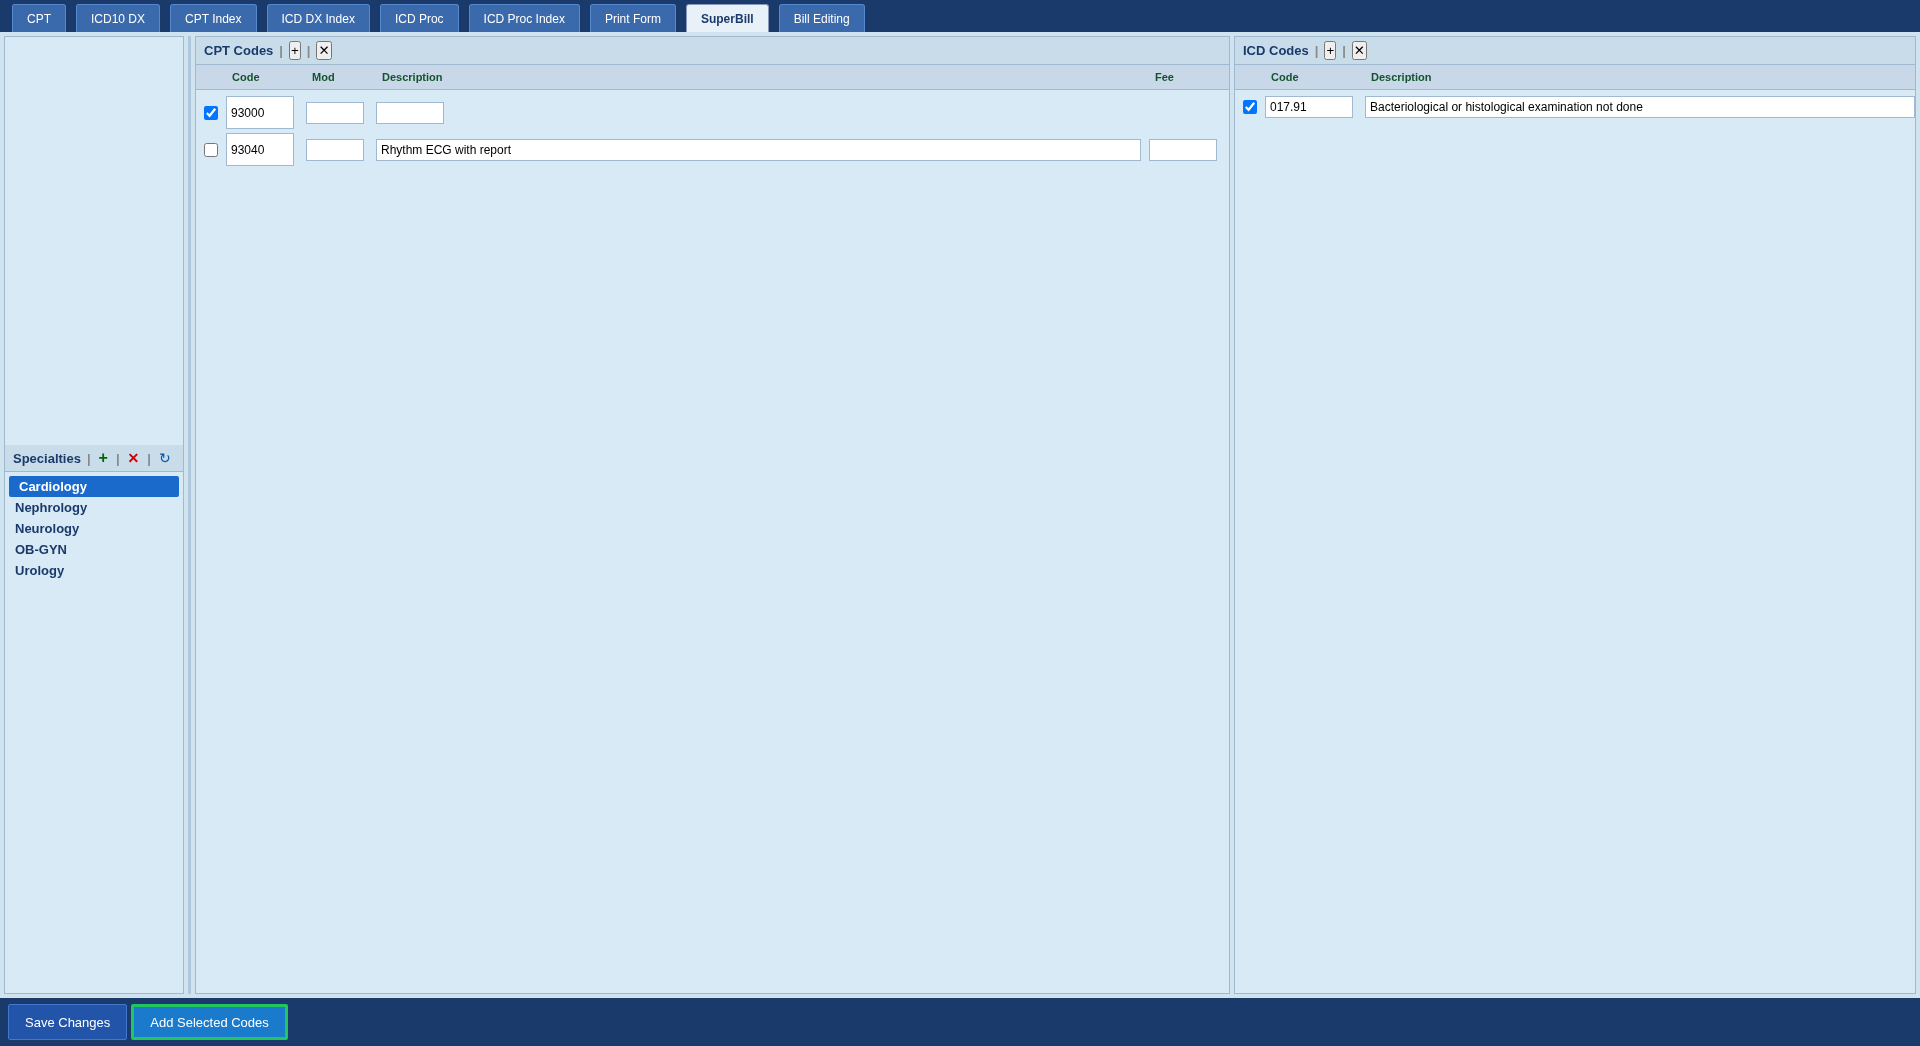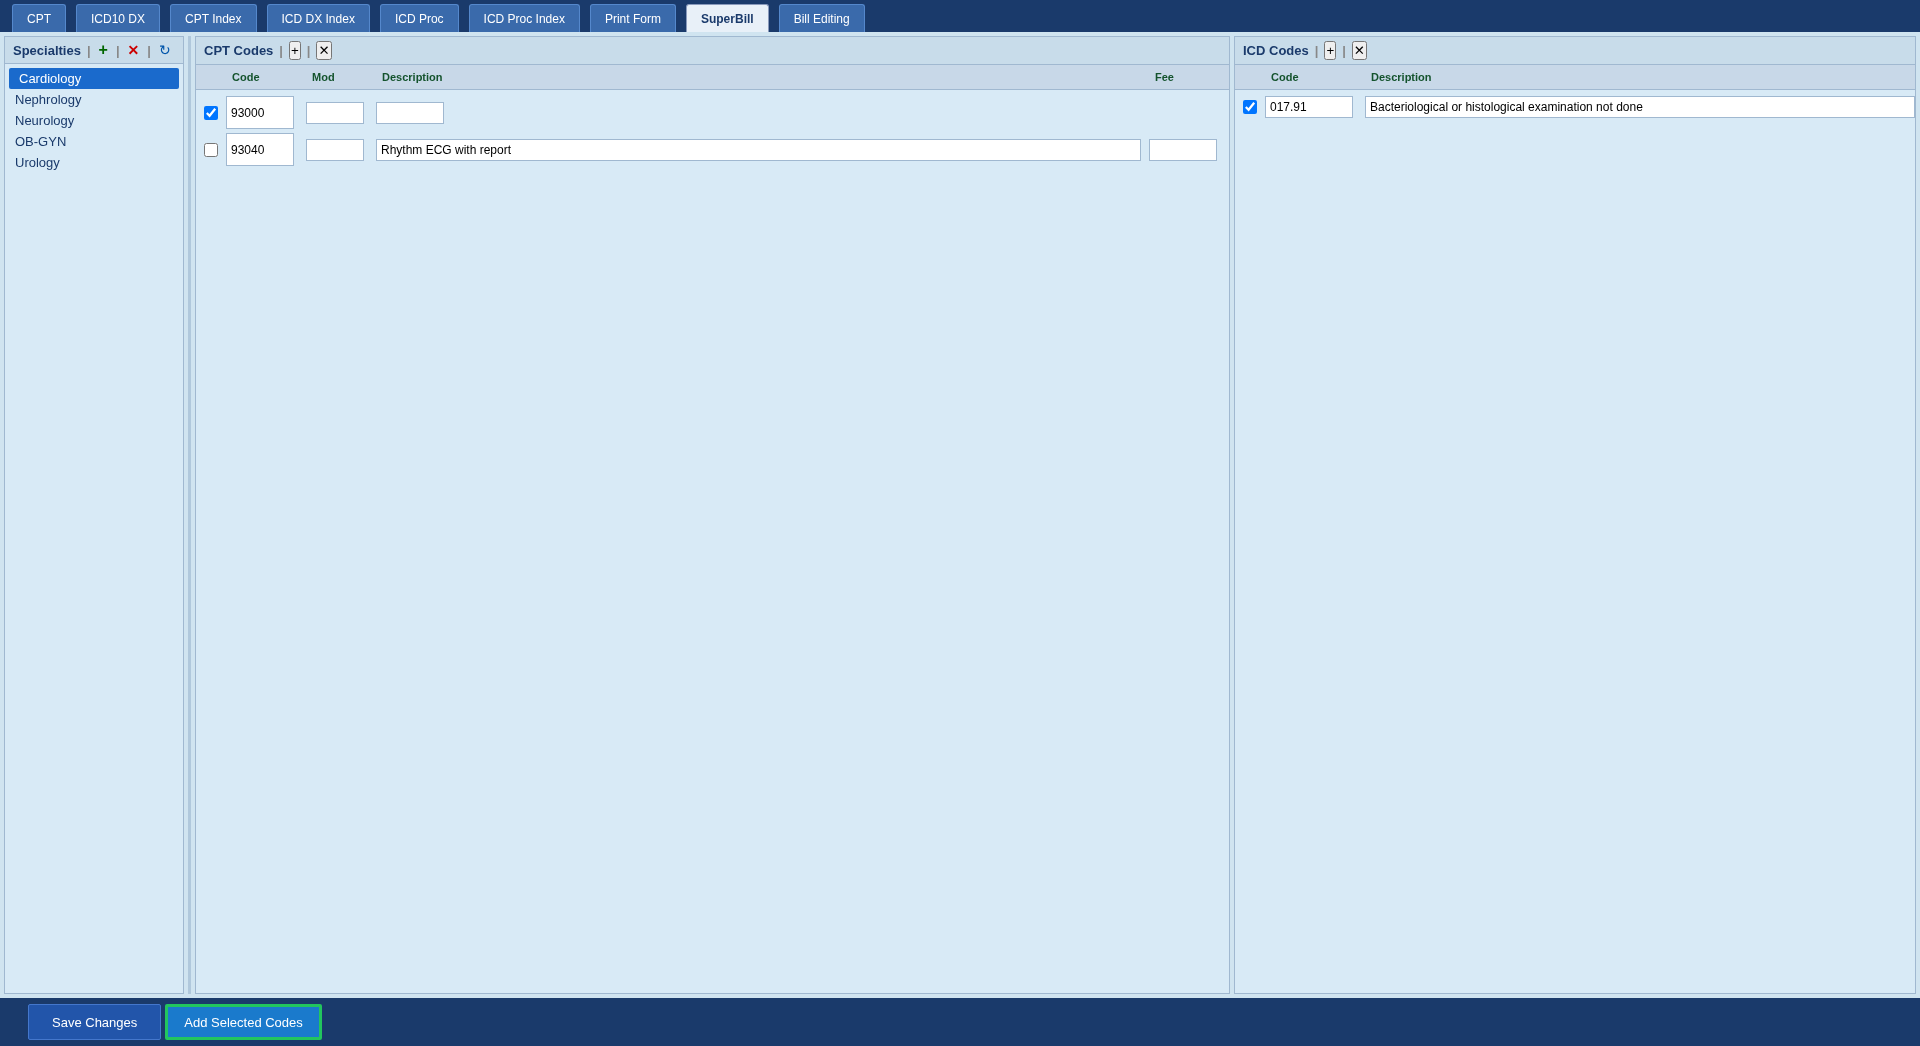--- a/index.html
+++ b/index.html
@@ -45,20 +45,21 @@
     }
 
     
     .specialties-panel {
       width: 180px;
       background: #d8eaf6;
       border: 1px solid #a0b8d0;
       display: flex;
       flex-direction: column;
       flex-shrink: 0;
+      justify-content: center;
     }
     .panel-header {
       background: #c8dcea;
       padding: 4px 8px;
       font-weight: bold;
       color: #1a3a6b;
       font-size: 13px;
       display: flex;
       align-items: center;
       gap: 6px;
@@ -70,21 +71,21 @@
       color: #1a3a6b;
       background: none;
       border: none;
       padding: 0 2px;
     }
     .panel-header .icon-btn.green { color: #006600; font-weight: bold; font-size: 16px; }
     .panel-header .icon-btn.red { color: #cc0000; font-weight: bold; }
     .panel-header .icon-btn.blue { color: #0055aa; }
     .separator { color: #888; }
 
-    .specialty-list { padding: 4px 0; }
+    .specialty-list { padding: 4px 0; font-weight: bold; }
     .specialty-item {
       padding: 3px 10px;
       cursor: pointer;
       color: #1a3a6b;
       font-size: 13px;
     }
     .specialty-item.selected {
       background: #1a6acc;
       color: white;
       border-radius: 2px;
@@ -218,26 +219,25 @@
       background: #1a3a6b;
       display: flex;
       align-items: center;
       padding: 0 8px;
       gap: 4px;
     }
     .btn-save {
       background: #2255aa;
       color: white;
       border: 1px solid #4477cc;
-      padding: 8px 23px;
+      padding: 8px 16px;
       cursor: pointer;
       font-size: 13px;
       border-radius: 2px;
       height: 36px;
-      margin-left: 20px;
     }
     .btn-add {
       background: #1a7acc;
       color: #ffffff;
       border: 3px solid #22c55e;
       padding: 8px 16px;
       cursor: pointer;
       font-size: 13px;
       border-radius: 2px;
       height: 36px;

